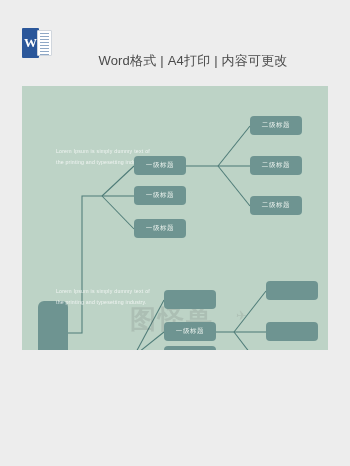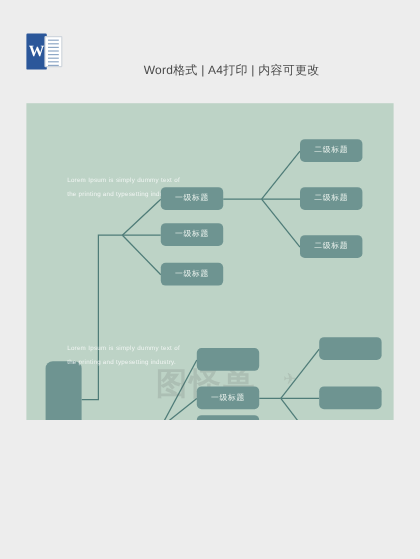--- a/index.html
+++ b/index.html
@@ -32,21 +32,21 @@
     display:block;height:1px;background:#8fa8c6;margin:2px 2px 0 2px;
   }
   .title{
     position:absolute;left:0;top:30px;width:350px;
     text-align:center;padding-left:36px;box-sizing:border-box;
     color:#2e4a74;font-size:14.5px;font-weight:bold;letter-spacing:.3px;
   }
   .subtitle{
     position:absolute;left:0;top:52px;width:350px;
     text-align:center;padding-left:36px;box-sizing:border-box;
-    color:#4a4a4a;font-size:10px;letter-spacing:.2px;
+    color:#4a4a4a;font-size:13px;letter-spacing:.2px;
   }
 
   
   .canvas{
     position:absolute;left:22px;top:86px;width:306px;height:264px;
     background:#bdd3c6;overflow:hidden;
   }
   .wm-sheet{
     position:absolute;left:0;top:0;width:100%;height:100%;
     pointer-events:none;

